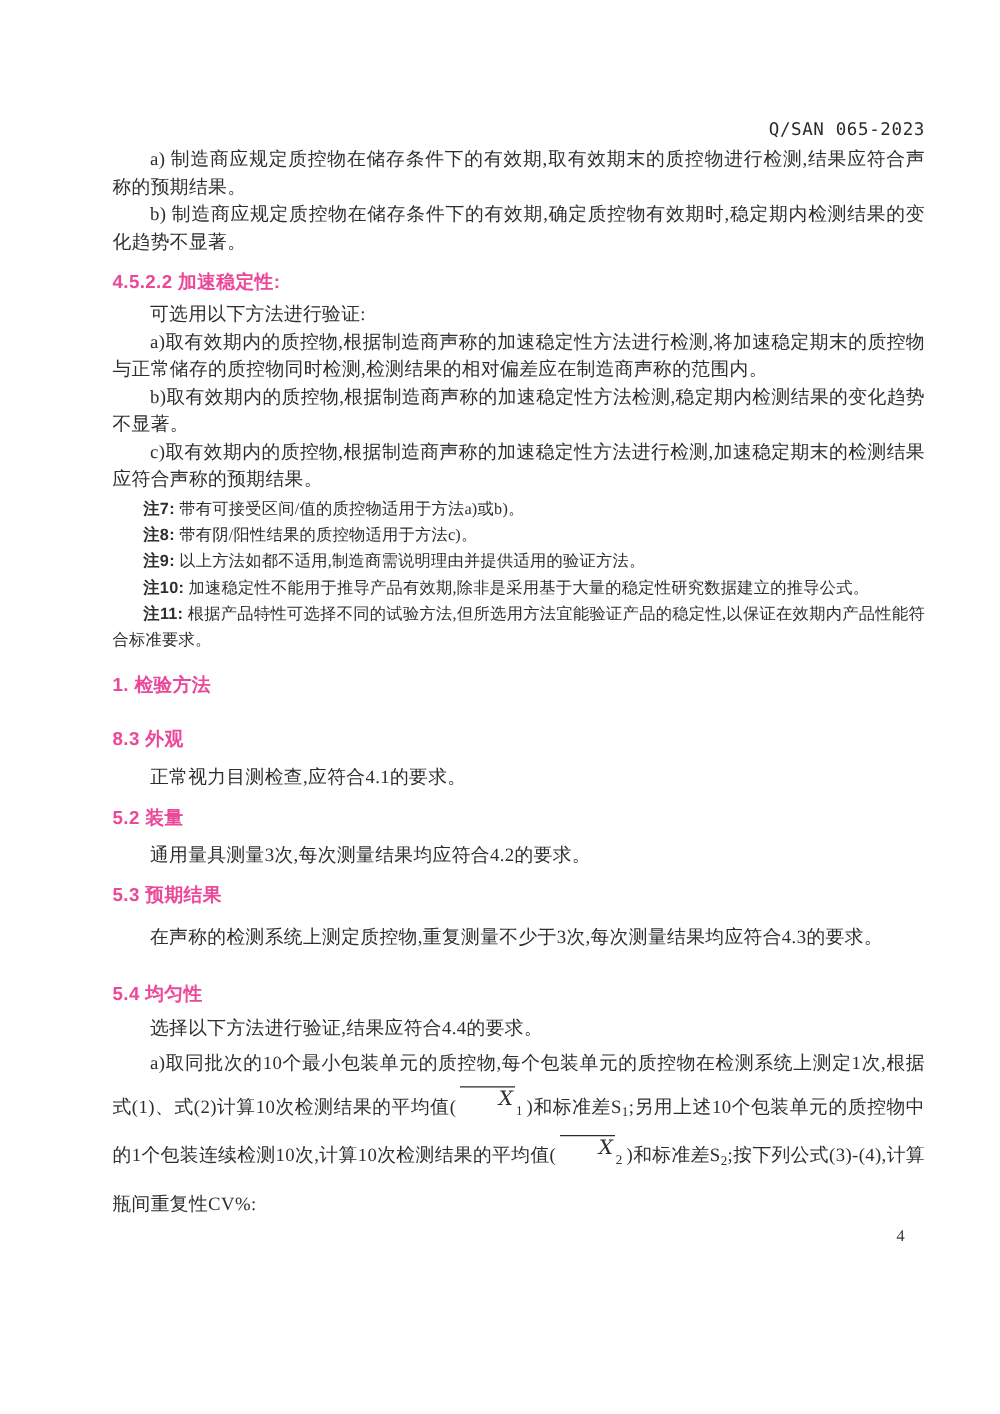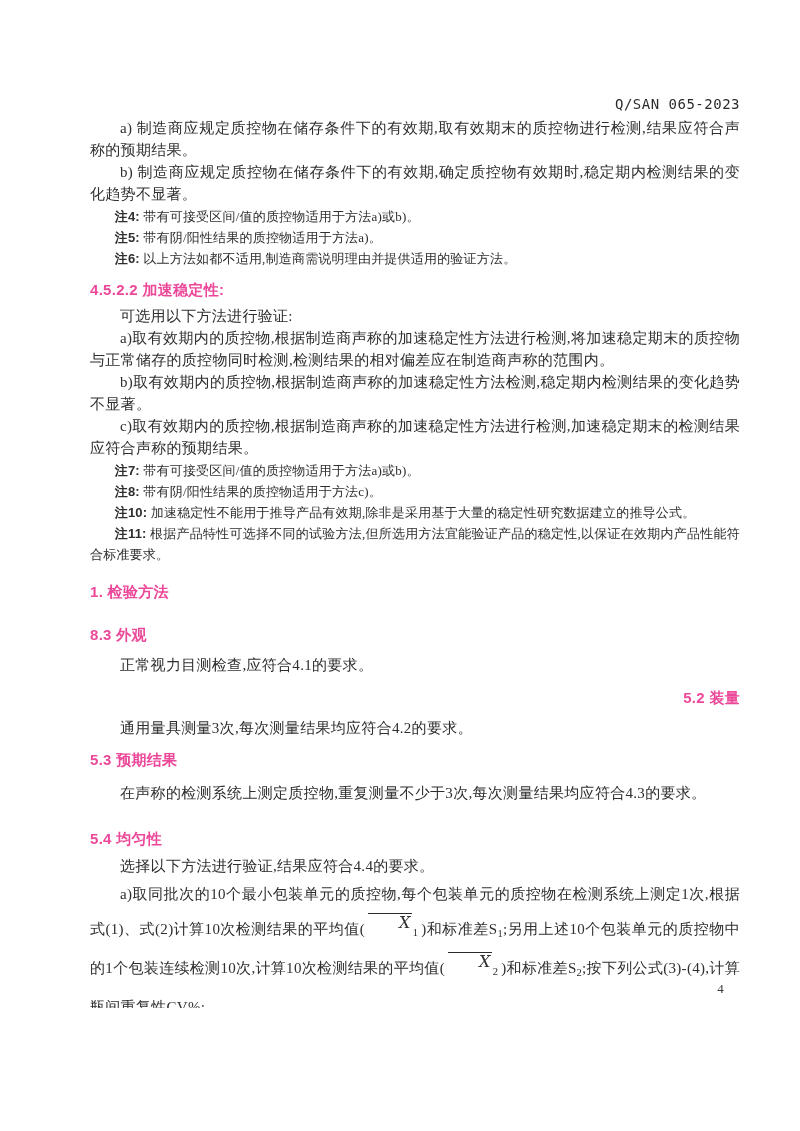--- a/index.html
+++ b/index.html
@@ -55,21 +55,21 @@
     font-family: "Liberation Sans", "DejaVu Sans", sans-serif;
     font-weight: bold;
     font-size: 15px;
     line-height: 22px;
     color: #ec4899;
   }
   .h-4522 { margin-top: 10px; }
   .intro-para { margin-top: 4px; }
   .h-section5 { margin-top: 16px; }
   .h-51 { margin-top: 21px; }
-  .h-52 { margin-top: 11px; text-align: right; }
+  .h-52 { margin-top: 11px; }
   .h-53 { margin-top: 10px; }
   .h-54 { margin-top: 24px; }
   .p-after-h { margin-top: 8px; }
   .p-53 { margin-top: 11px; }
   .p-54 { margin-top: 5px; }
   .formula-para {
     text-indent: 2em;
     text-align: justify;
     line-height: 35px;
     margin-top: 0;
@@ -114,36 +114,32 @@
 </head>
 <body>
 
 <div class="page">
 
   <div class="doc-header">Q/SAN 065-2023</div>
 
   <p class="body-para para-a">a) 制造商应规定质控物在储存条件下的有效期,取有效期末的质控物进行检测,结果应符合声称的预期结果。</p>
   <p class="body-para">b) 制造商应规定质控物在储存条件下的有效期,确定质控物有效期时,稳定期内检测结果的变化趋势不显著。</p>
 
-  <div class="notes-group">
-    <p class="note"><span class="note-label">注4:</span> <span class="note-text">带有可接受区间/值的质控物适用于方法a)或b)。</span></p>
-    <p class="note"><span class="note-label">注5:</span> <span class="note-text">带有阴/阳性结果的质控物适用于方法a)。</span></p>
-    <p class="note"><span class="note-label">注6:</span> <span class="note-text">以上方法如都不适用,制造商需说明理由并提供适用的验证方法。</span></p>
-  </div>
 
   <p class="h-sub h-4522">4.5.2.2 加速稳定性:</p>
 
   <p class="body-para intro-para">可选用以下方法进行验证:</p>
   <p class="body-para">a)取有效期内的质控物,根据制造商声称的加速稳定性方法进行检测,将加速稳定期末的质控物与正常储存的质控物同时检测,检测结果的相对偏差应在制造商声称的范围内。</p>
   <p class="body-para">b)取有效期内的质控物,根据制造商声称的加速稳定性方法检测,稳定期内检测结果的变化趋势不显著。</p>
   <p class="body-para">c)取有效期内的质控物,根据制造商声称的加速稳定性方法进行检测,加速稳定期末的检测结果应符合声称的预期结果。</p>
 
   <div class="notes-group">
     <p class="note"><span class="note-label">注7:</span> <span class="note-text">带有可接受区间/值的质控物适用于方法a)或b)。</span></p>
     <p class="note"><span class="note-label">注8:</span> <span class="note-text">带有阴/阳性结果的质控物适用于方法c)。</span></p>
+    <p class="note"><span class="note-label">注9:</span> <span class="note-text">以上方法如都不适用,制造商需说明理由并提供适用的验证方法。</span></p>
     <p class="note"><span class="note-label">注10:</span> <span class="note-text">加速稳定性不能用于推导产品有效期,除非是采用基于大量的稳定性研究数据建立的推导公式。</span></p>
     <p class="note"><span class="note-label">注11:</span> <span class="note-text">根据产品特性可选择不同的试验方法,但所选用方法宜能验证产品的稳定性,以保证在效期内产品性能符合标准要求。</span></p>
   </div>
 
   <p class="h-sub h-section5">1. 检验方法</p>
 
   <p class="h-sub h-51">8.3 外观</p>
   <p class="body-para p-after-h">正常视力目测检查,应符合4.1的要求。</p>
 
   <p class="h-sub h-52">5.2 装量</p>

